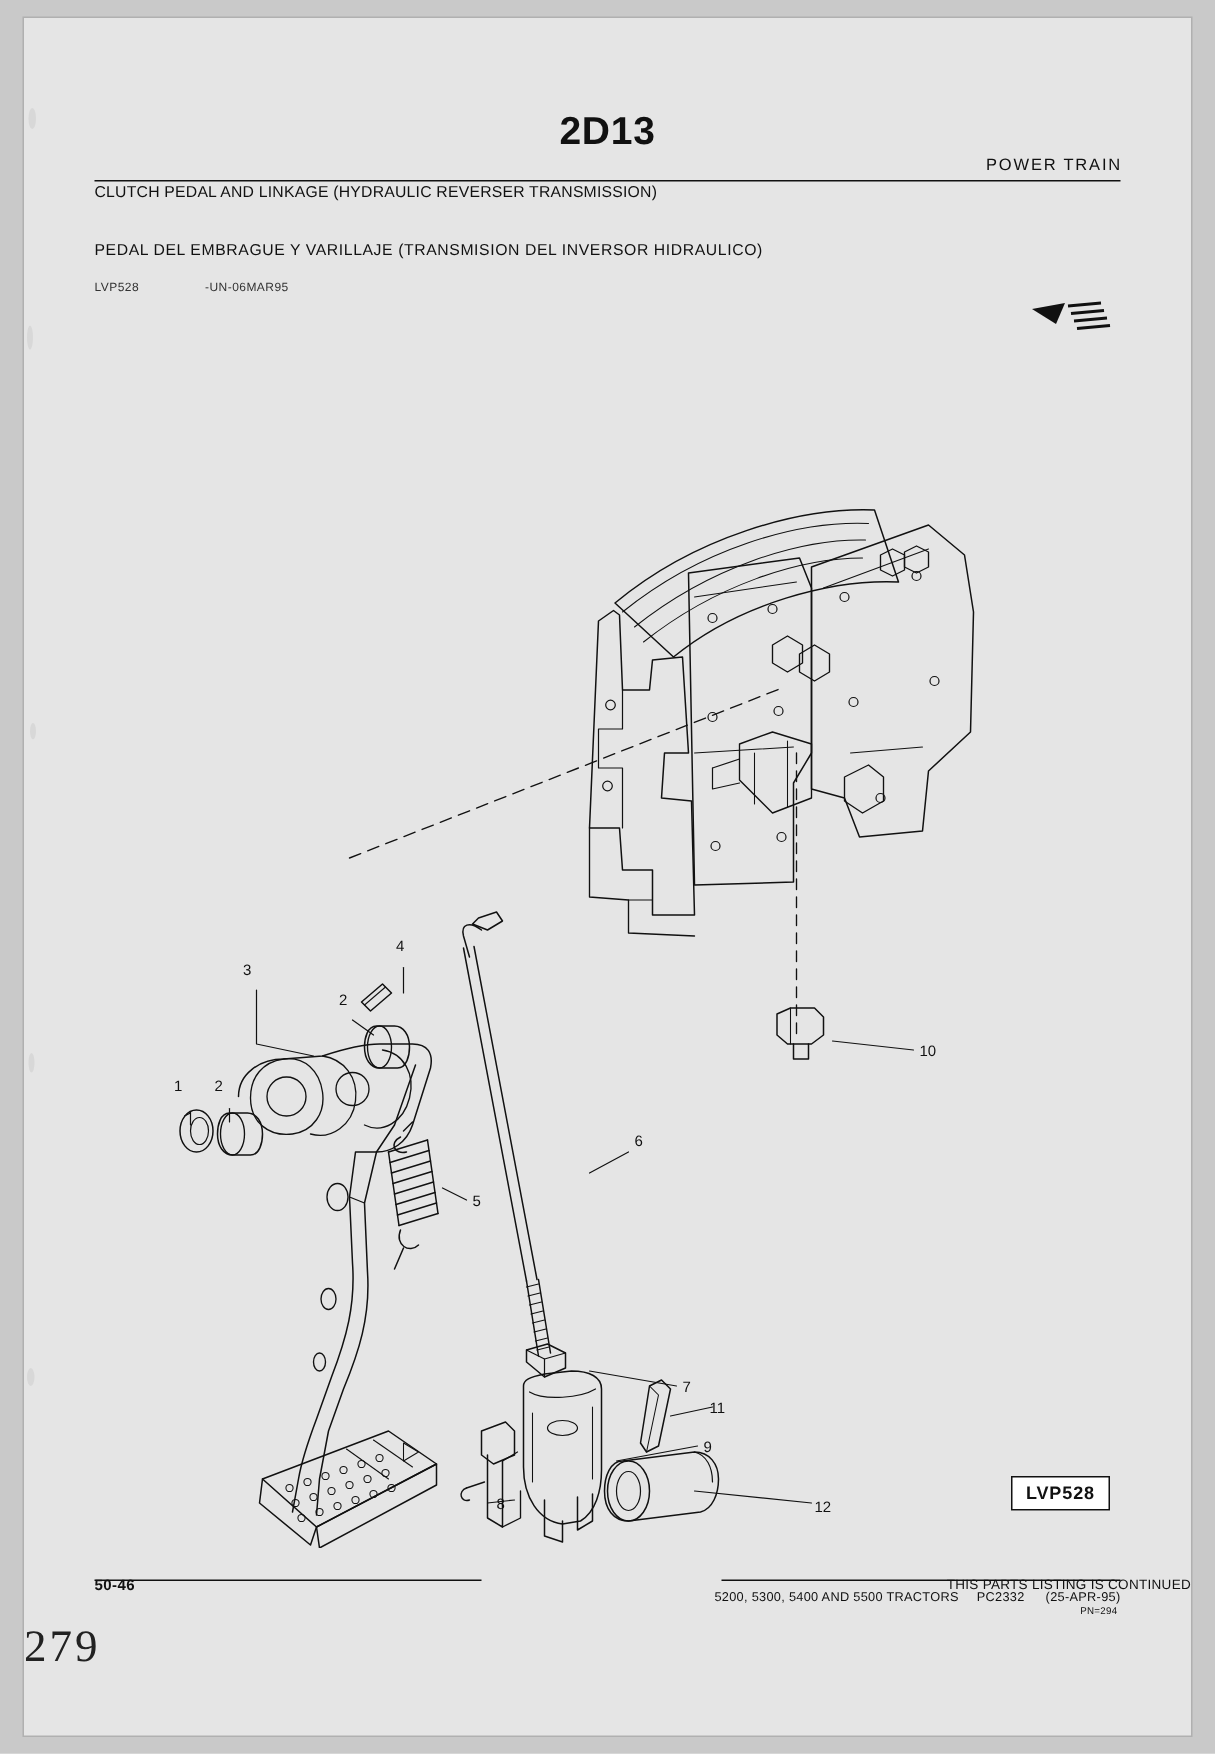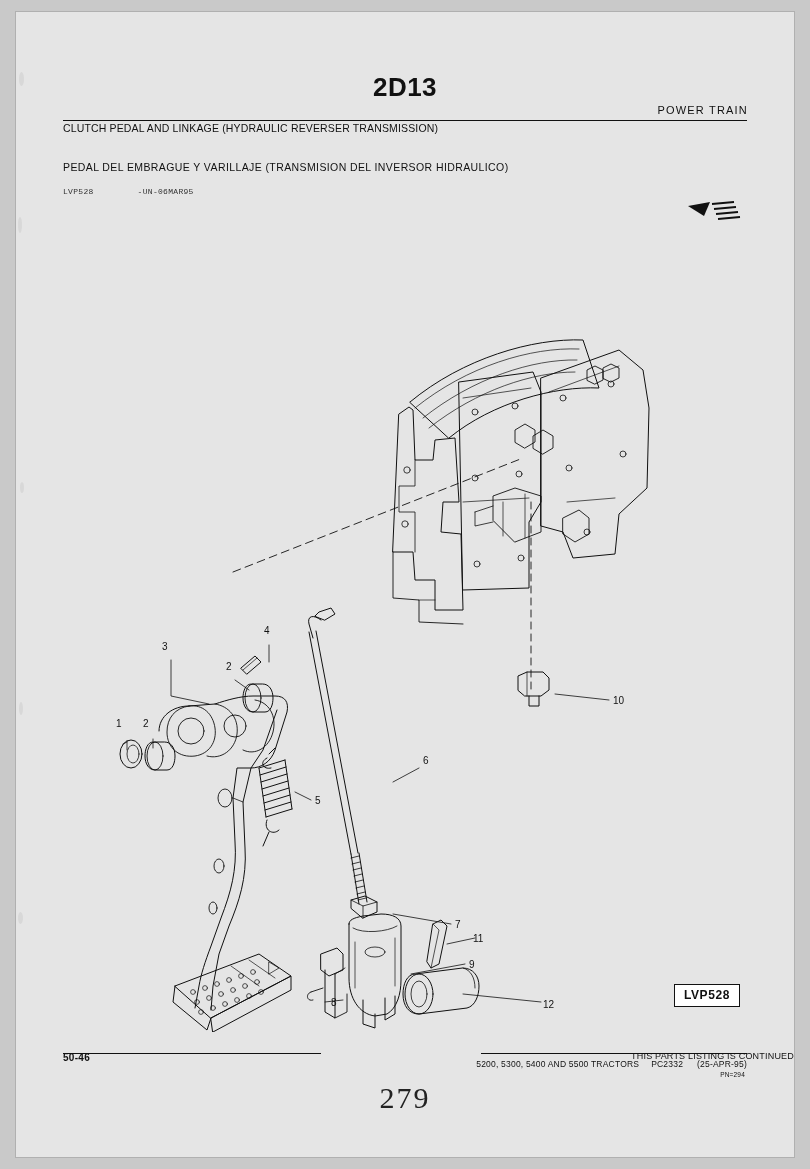--- a/index.html
+++ b/index.html
@@ -38,21 +38,21 @@
     font-size:10.5px;line-height:12.5px;color:#111;
   }
   .title-en{letter-spacing:.15px;}
   .title-fr{letter-spacing:.15px;}
   .title-es{
     position:absolute;left:47px;top:149px;width:700px;
     font-size:10.5px;color:#111;letter-spacing:.4px;
   }
   .figref{
     position:absolute;left:47px;top:175px;
-    font-size:8px;color:#333;letter-spacing:.3px;font-family:Liberation Mono, monospace;
+    font-size:8px;color:#333;letter-spacing:.3px;
   }
   .figref .date{margin-left:44px;}
 
   
   .art{position:absolute;left:47px;top:190px;width:690px;height:830px;}
   svg{display:block;}
 
   .callout-box{
     position:absolute;right:54px;bottom:150px;
     border:1.5px solid #111;
@@ -77,21 +77,21 @@
     font-size:8.5px;color:#111;letter-spacing:.2px;text-align:center;
   }
   .footer-models .pc{margin-left:12px;}
   .footer-models .date{margin-left:14px;}
   .footer-pn{
     position:absolute;right:49px;bottom:79px;
     font-size:6.5px;color:#111;letter-spacing:.2px;
   }
   .handwritten{
     position:absolute;left:0;bottom:42px;width:100%;
-    text-align:center;
+    text-align:left;
     font-family:"Liberation Serif", serif;
     font-size:30px;color:#222;letter-spacing:2px;
   }
   .arrow-mark{position:absolute;right:52px;top:188px;}
   .num{font-size:10px;fill:#111;font-family:"Liberation Sans",sans-serif;}
 </style>
 </head>
 <body>
 
 <div class="page">

